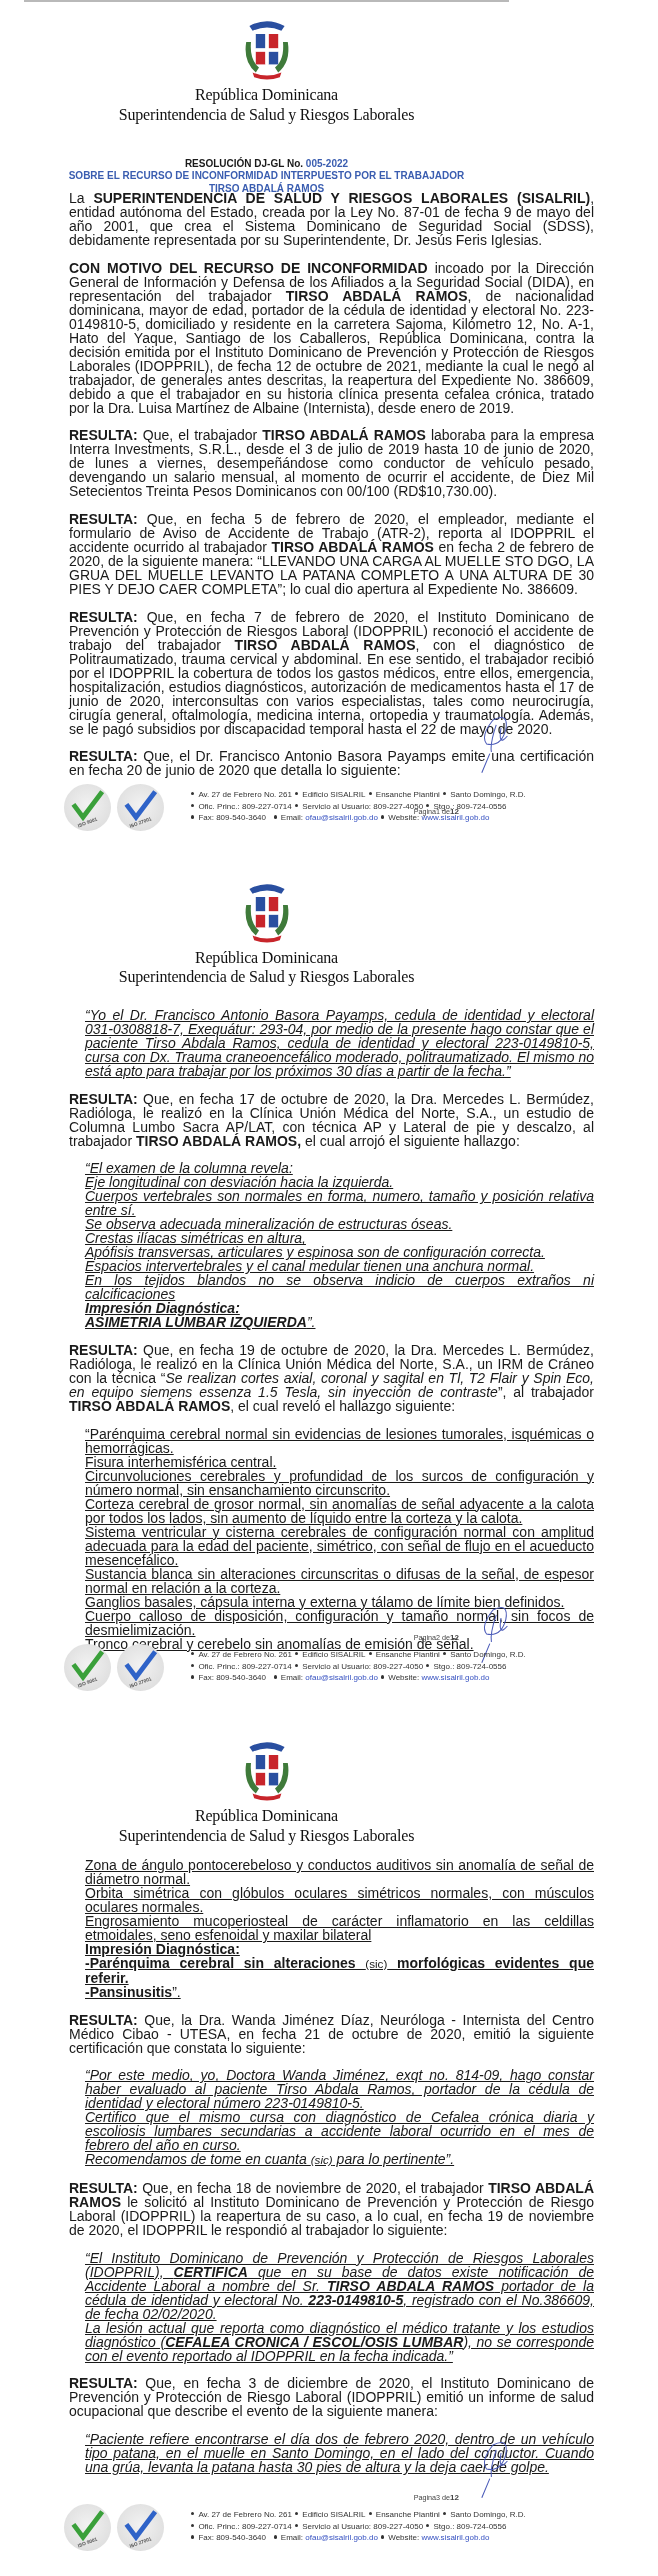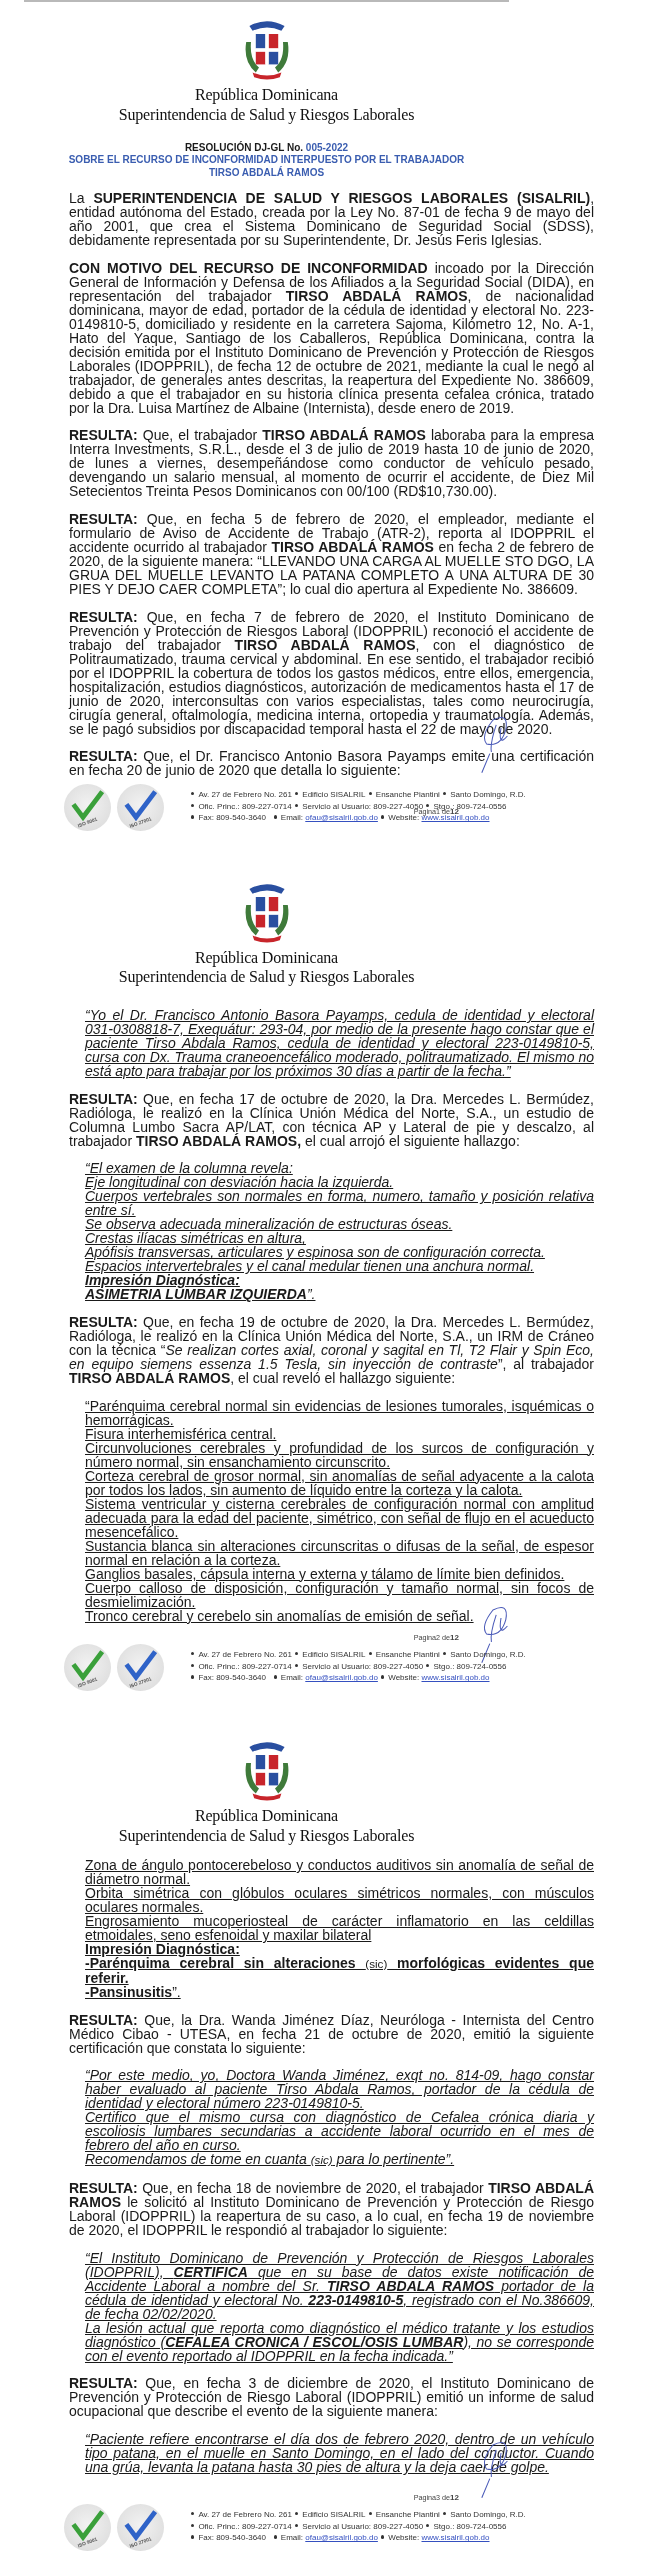--- a/index.html
+++ b/index.html
@@ -4,38 +4,38 @@
 <style>
   html,body{margin:0;padding:0;background:#fff;}
   body{width:658px;font-family:"Liberation Sans",sans-serif;color:#1a1a1a;}
   .page{position:relative;width:533px;background:#fff;}
   .p1{height:854px;}
   .p2{height:875px;}
   .p3{height:846px;}
   .top-rule{position:absolute;left:24px;right:24px;top:0;height:1.6px;background:#8a8a8a;opacity:.6}
   .emblem{position:absolute;left:50%;margin-left:-29px;width:58px;height:64px;}
   .head-title{position:absolute;left:0;right:0;text-align:center;font-family:"Liberation Serif",serif;font-size:16px;line-height:19.3px;color:#111;letter-spacing:-0.2px}
-  .res{position:absolute;left:0;right:0;text-align:center;font-size:10px;line-height:12px;font-weight:bold;}
+  .res{position:absolute;left:0;right:0;text-align:center;font-size:10px;line-height:12px;font-weight:bold;margin-top:16px;}
   .res .num{color:#3a5db0}
   .res.blue{color:#3a5db0}
   .body{position:absolute;left:69px;width:525px;font-size:14px;line-height:14px;text-align:justify;}
   .body p{margin:0 0 13.7px 0;}
   .body b{font-weight:bold}
   .quote{margin:0 0 13.7px 0;padding-left:16px;text-decoration:underline;}
   .quote.it{font-style:italic}
   .quote div{margin:0}
   .pageno{position:absolute;right:74px;font-size:7.2px;color:#444}
   .pageno b{font-size:8px}
   .sig{position:absolute;right:16px;width:48px;height:64px;}
   .footer{position:absolute;left:64px;width:515px;height:48px;}
   .cert{position:absolute;top:0;width:47px;height:47px;border-radius:50%;background:radial-gradient(circle at 50% 45%,#f2f2f2 0,#e0e0e0 70%,#c8c8c8 100%);}
   .cert span{position:absolute;bottom:6.4px;left:0;right:0;text-align:center;font-size:4.8px;font-weight:bold;color:#555;transform:rotate(-20deg)}
   .cert svg{position:absolute;left:6.4px;top:6.4px}
   .faddr{position:absolute;left:124px;top:4.8px;font-size:8px;line-height:11.7px;color:#333;white-space:nowrap}
-  .faddr a{color:#3550c0;text-decoration:underline}
+  .faddr a{color:#3550c0;}
   .faddr .dot{display:inline-block;width:3.2px;height:3.2px;border-radius:50%;background:#333;margin:0 4px 1.6px 3.2px}
 </style>
 </head>
 <body>
 
 <div class="page p1">
   <div class="top-rule"></div>
 
   <svg class="emblem" style="top:17.7px" viewBox="0 0 72 80">
     <path d="M14 10 Q36 -2 58 10 L54 16 Q36 8 18 16 Z" fill="#2a4fa0"></path>
@@ -115,20 +115,21 @@
     <div class="quote it">“Yo el Dr. Francisco Antonio Basora Payamps, cedula de identidad y electoral 031-0308818-7, Exequátur: 293-04, por medio de la presente hago constar que el paciente Tirso Abdala Ramos, cedula de identidad y electoral 223-0149810-5, cursa con Dx. Trauma craneoencefálico moderado, politraumatizado. El mismo no está apto para trabajar por los próximos 30 días a partir de la fecha.”</div>
     <p><b>RESULTA:</b><span> Que, en fecha 17 de octubre de 2020, la Dra. Mercedes L. Bermúdez, Radióloga, le realizó en la Clínica Unión Médica del Norte, S.A., un estudio de Columna Lumbo Sacra AP/LAT, con técnica AP y Lateral de pie y descalzo, al trabajador </span><b>TIRSO ABDALÁ RAMOS,</b><span> el cual arrojó el siguiente hallazgo:</span></p>
     <div class="quote it">
       <div>“El examen de la columna revela:</div>
       <div>Eje longitudinal con desviación hacia la izquierda.</div>
       <div>Cuerpos vertebrales son normales en forma, numero, tamaño y posición relativa entre sí.</div>
       <div>Se observa adecuada mineralización de estructuras óseas.</div>
       <div>Crestas ilíacas simétricas en altura,</div>
       <div>Apófisis transversas, articulares y espinosa son de configuración correcta.</div>
       <div>Espacios intervertebrales y el canal medular tienen una anchura normal.</div>
+      <div>En los tejidos blandos no se observa indicio de cuerpos extraños ni calcificaciones</div>
       <div><b>Impresión Diagnóstica:</b></div>
       <div><b>ASIMETRIA LUMBAR IZQUIERDA</b><span>”.</span></div>
     </div>
     <p><b>RESULTA:</b><span> Que, en fecha 19 de octubre de 2020, la Dra. Mercedes L. Bermúdez, Radióloga, le realizó en la Clínica Unión Médica del Norte, S.A., un IRM de Cráneo con la técnica “</span><i>Se realizan cortes axial, coronal y sagital en Tl, T2 Flair y Spin Eco, en equipo siemens essenza 1.5 Tesla, sin inyección de contraste</i><span>”, al trabajador </span><b>TIRSO ABDALÁ RAMOS</b><span>, el cual reveló el hallazgo siguiente:</span></p>
     <div class="quote">
       <div>“Parénquima cerebral normal sin evidencias de lesiones tumorales, isquémicas o hemorrágicas.</div>
       <div>Fisura interhemisférica central.</div>
       <div>Circunvoluciones cerebrales y profundidad de los surcos de configuración y número normal, sin ensanchamiento circunscrito.</div>
       <div>Corteza cerebral de grosor normal, sin anomalías de señal adyacente a la calota por todos los lados, sin aumento de líquido entre la corteza y la calota.</div>
       <div>Sistema ventricular y cisterna cerebrales de configuración normal con amplitud adecuada para la edad del paciente, simétrico, con señal de flujo en el acueducto mesencefálico.</div>

